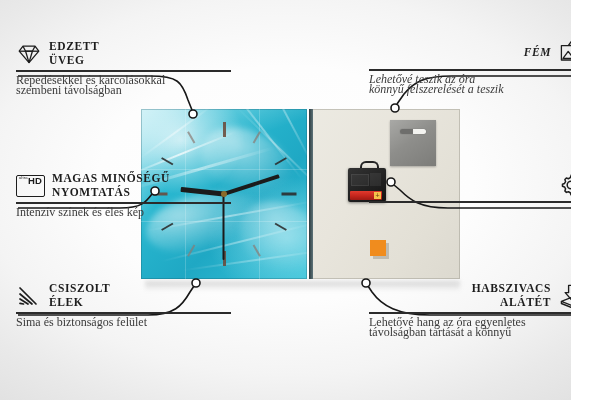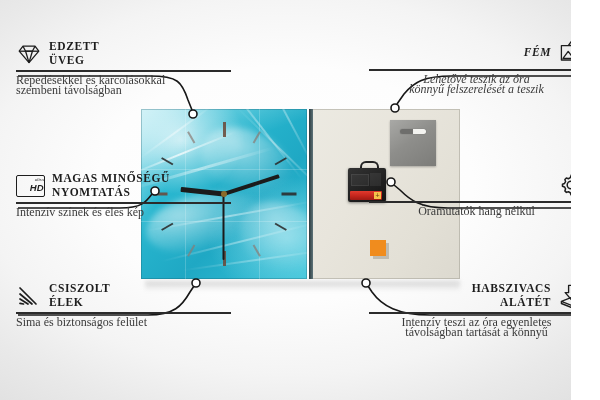--- a/index.html
+++ b/index.html
@@ -285,46 +285,45 @@
     margin-top: 3px;
   }
   .callout .desc {
     font-family: "Liberation Serif", serif;
     font-size: 12px;
     line-height: 10.5px;
     color: #3a3a3a;
     margin-top: 3px;
   }
   .callout.left .desc { text-align: left; }
-  .callout.right .desc { text-align: center; }
+  .callout.right .desc { text-align: left; }
 
   .ico {
     width: 26px;
     height: 26px;
     flex: 0 0 26px;
     color: #1d1d1d;
     display: block;
   }
   .ico svg { display: block; width: 26px; height: 26px; }
 
   
   .hd-badge {
     width: 27px;
     height: 20px;
     flex: 0 0 27px;
     border: 1.4px solid #1d1d1d;
     border-radius: 2px;
     display: flex;
-    flex-direction: column;
-    align-items: flex-end;
+    flex-direction: row;
+    align-items: flex-start;
     justify-content: center;
     font-family: "Liberation Sans", sans-serif;
     color: #1d1d1d;
     line-height: 1;
-    font-style: italic;
   }
   .hd-badge .u { font-size: 4.2px; letter-spacing: .2px; margin-bottom: 1px; }
   .hd-badge .h { font-size: 9.5px; font-weight: bold; letter-spacing: .3px; }
 
   
   #c-glass   { left: 16px;  top: 40px;  }
   #c-print   { left: 16px;  top: 172px; }
   #c-edges   { left: 16px;  top: 282px; }
   #c-hooks   { left: 369px; top: 40px; font-style: italic;  }
   #c-mech    { left: 369px; top: 172px; }
@@ -525,41 +524,38 @@
       <span class="ico">
         <svg viewBox="0 0 26 26">
           <g fill="none" stroke="currentColor" stroke-width="1.5" stroke-linejoin="round">
             <path d="M13 3.2 l2.1 0.45 0.7 2.05 1.85 1.07 2.05-0.7 1.5 1.5 -0.7 2.05 1.07 1.85 2.05 0.7 0 2.12 -2.05 0.7 -1.07 1.85 0.7 2.05 -1.5 1.5 -2.05-0.7 -1.85 1.07 -0.7 2.05 -2.12 0 -0.7-2.05 -1.85-1.07 -2.05 0.7 -1.5-1.5 0.7-2.05 -1.07-1.85 -2.05-0.7 0-2.12 2.05-0.7 1.07-1.85 -0.7-2.05 1.5-1.5 2.05 0.7 1.85-1.07 0.7-2.05 Z"></path>
             <circle cx="13" cy="13" r="3.8"></circle>
           </g>
         </svg>
       </span>
     </div>
     <div class="rule"></div>
-    <div class="desc">
-      <span>Óramutatók hang nélkül</span>
-    </div>
   </div>
 
   <div class="callout right" id="c-foam">
     <div class="head">
       <span class="titles">
         <span>HABSZIVACS</span><br>
         <span>ALÁTÉT</span>
       </span>
       <span class="ico">
         <svg viewBox="0 0 26 26">
           <g fill="none" stroke="currentColor" stroke-width="1.35" stroke-linejoin="round">
             <path d="M10.6 2.4 h4.8 v7.2 h3.4 L13 16.2 L7.2 9.6 h3.4 Z"></path>
             <path d="M13 14.6 L22.6 18.4 L13 22.2 L3.4 18.4 Z"></path>
             <path d="M3.4 18.4 v2.1 L13 24.3 L22.6 20.5 v-2.1"></path>
           </g>
         </svg>
       </span>
     </div>
     <div class="rule"></div>
     <div class="desc">
-      <span>Intenzív teszi az óra egyenletes</span><br>
+      <span>Lehetővé hang az óra egyenletes</span><br>
       <span>távolságban tartását a könnyű</span>
     </div>
   </div>
 
 </div>
 
 </body></html>

